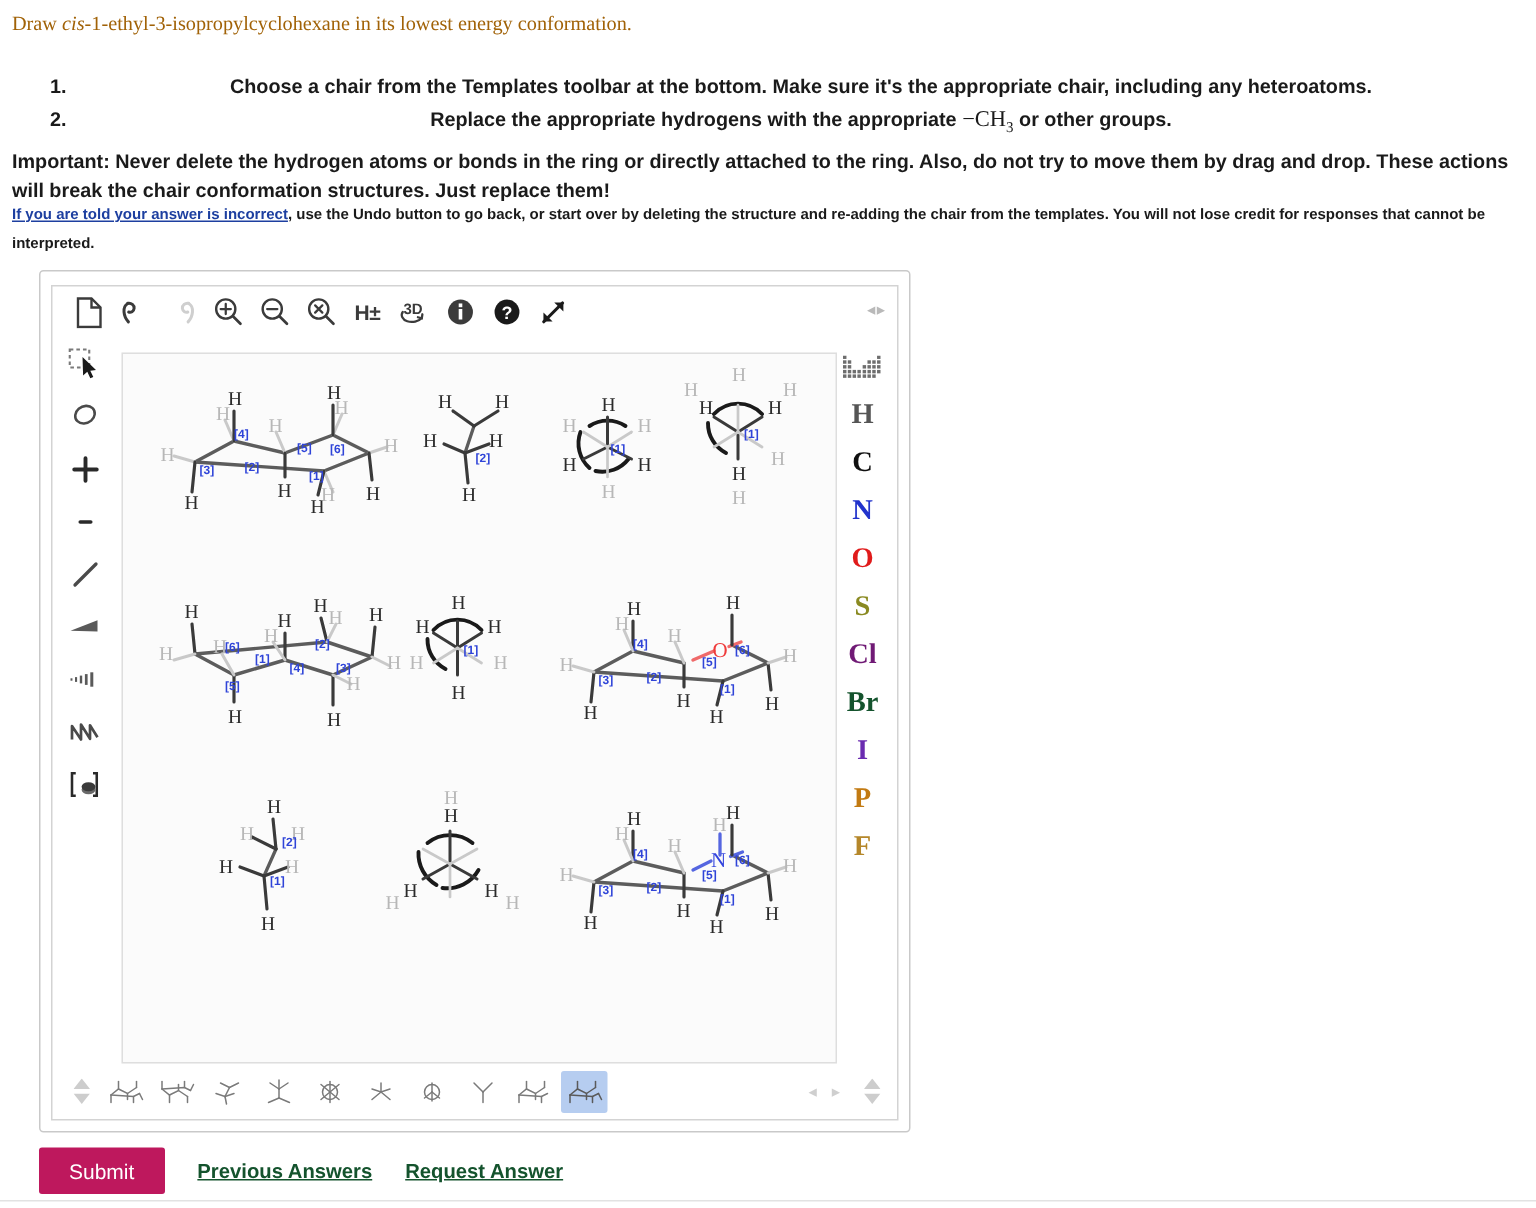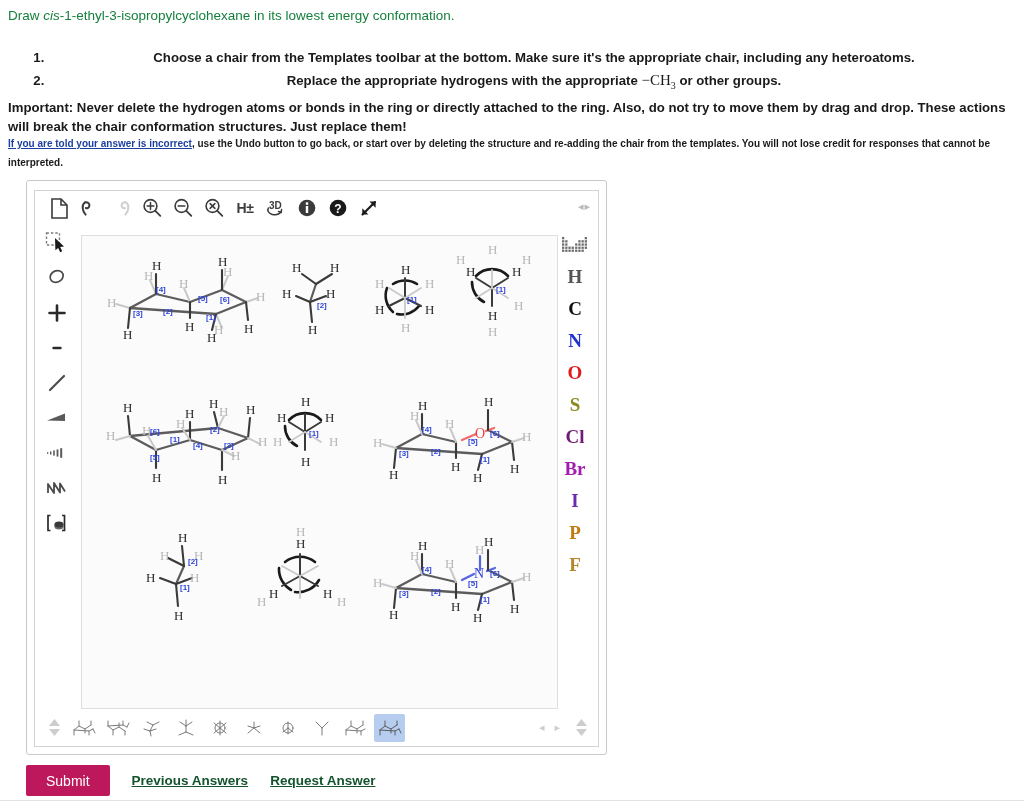--- a/index.html
+++ b/index.html
@@ -9,21 +9,21 @@
     background: #ffffff;
     font-family: "Liberation Sans", sans-serif;
     color: #1a1a1a;
     overflow: hidden;
   }
   .page { position: relative; width: 1024px; height: 805px; padding: 0; }
 
   
   .prompt {
     position: absolute; left: 8px; top: 7px;
-    font-size: 13.5px; line-height: 18px; color: #15803d;
+    font-size: 13.5px; line-height: 18px; color: #a16207; font-family: Liberation Serif, serif;
   }
   .prompt .ital { font-style: italic; }
 
   .steps {
     position: absolute; left: 8px; top: 48px;
     width: 1008px;
     font-size: 13.5px; line-height: 20px;
   }
   ol.steps-list {
     margin: 0 0 0 0; padding-left: 40px;
@@ -378,21 +378,21 @@
           </div>
         <div class="elbtn" style="color:#e01b1b">
             <span>O</span>
           </div>
         <div class="elbtn" style="color:#8a8a21">
             <span>S</span>
           </div>
         <div class="elbtn" style="color:#701a75">
             <span>Cl</span>
           </div>
-        <div class="elbtn" style="color:#a21caf">
+        <div class="elbtn" style="color:#14532d">
             <span>Br</span>
           </div>
         <div class="elbtn" style="color:#6a2bb0">
             <span>I</span>
           </div>
         <div class="elbtn" style="color:#c27a12">
             <span>P</span>
           </div>
         <div class="elbtn" style="color:#b5872a">
             <span>F</span>

